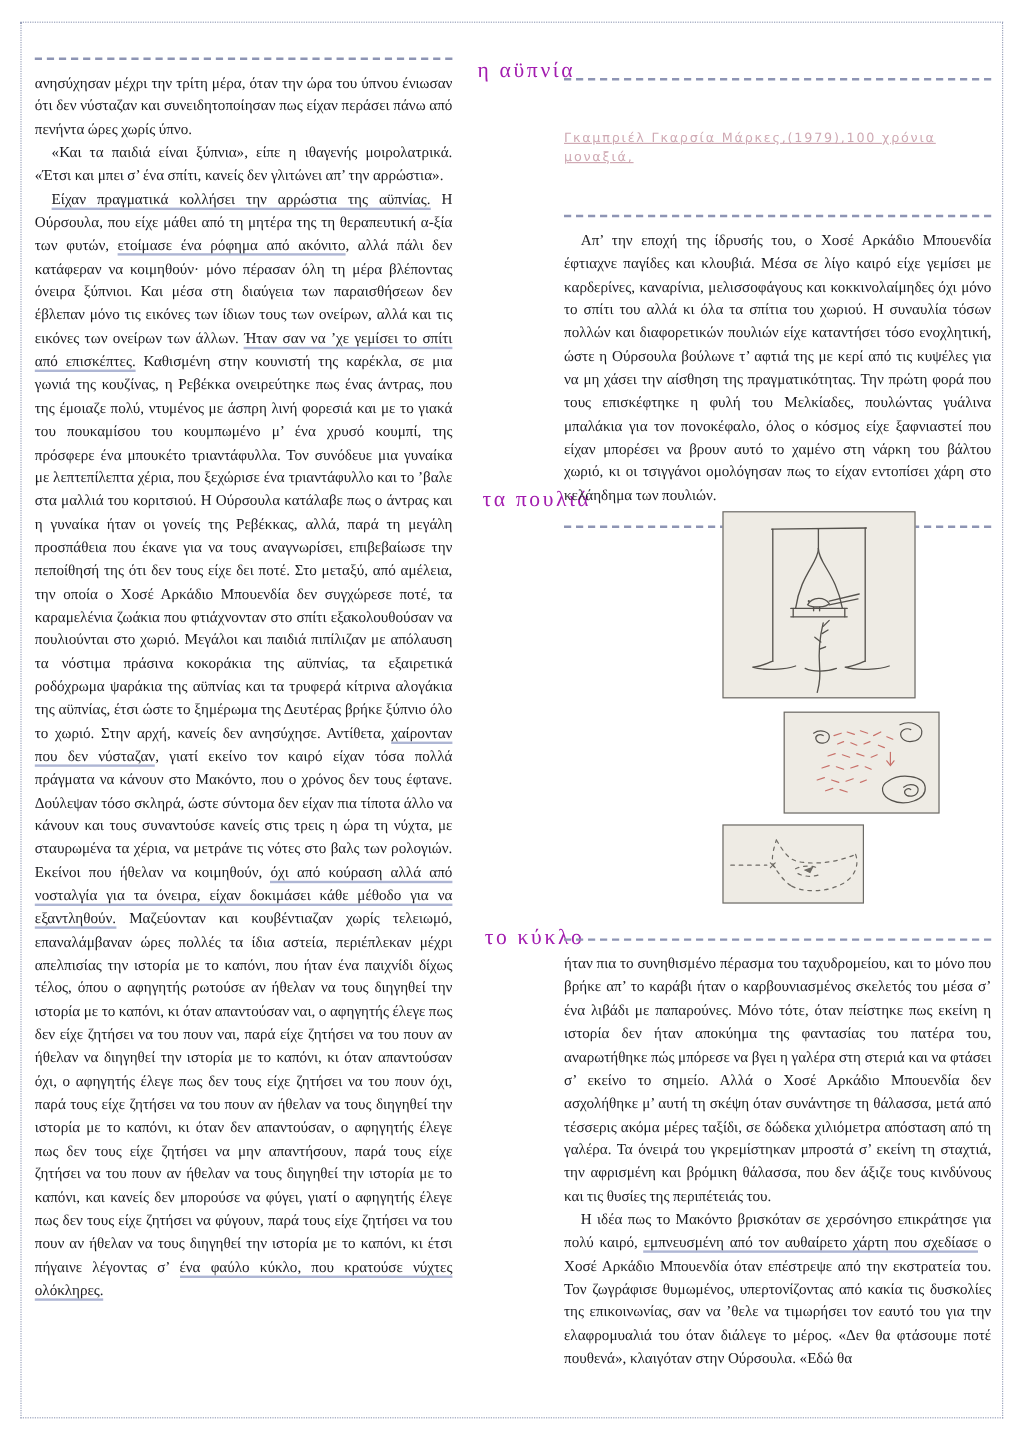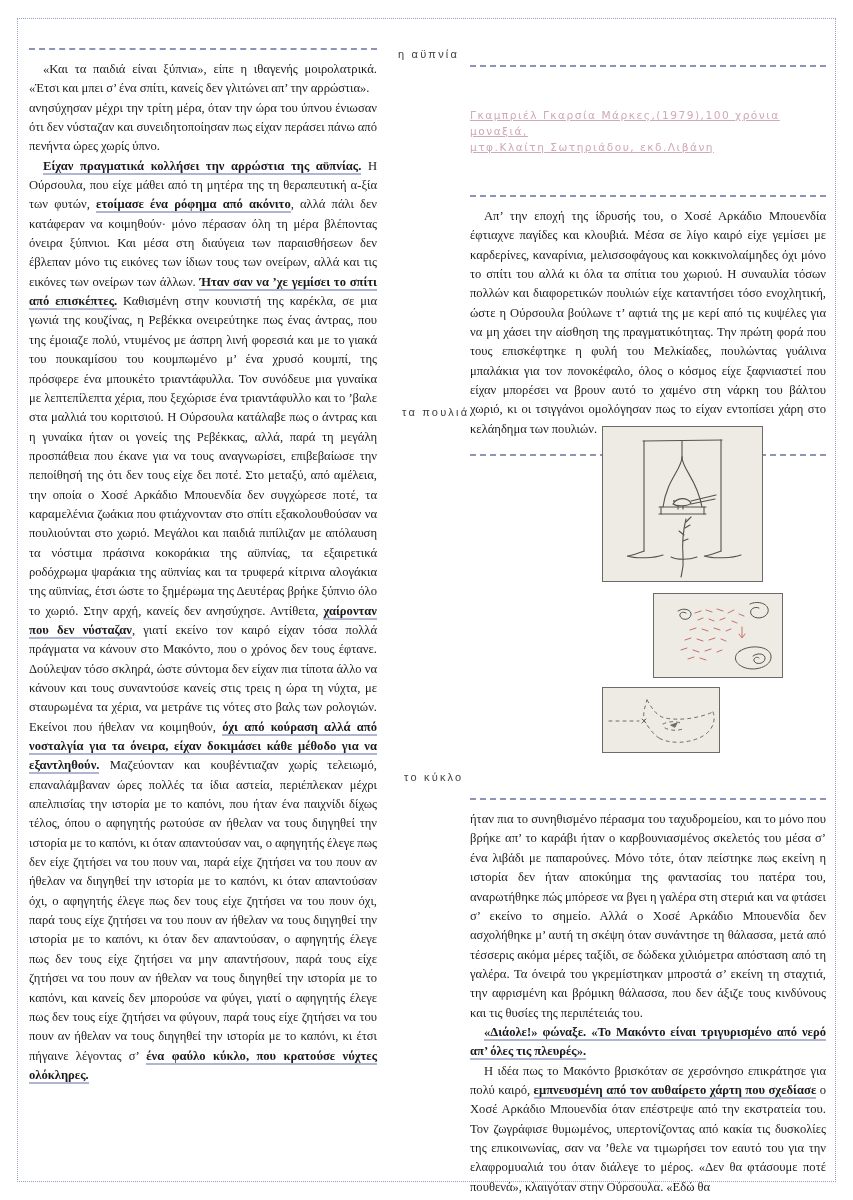--- a/index.html
+++ b/index.html
@@ -66,30 +66,29 @@
     text-indent: 14px;
     hyphens: manual;
     word-spacing: -0.2px;
   }
   p.body.noindent { text-indent: 0; }
 
   
   .hl {
     border-bottom: 2.5px solid #aeb6d4;
     padding-bottom: 0px;
-    font-weight: bold;
   }
 
   
   .note {
     position: absolute;
-    font-family: Liberation Sans, sans-serif;
-    font-size: 11px;
+    font-family: Liberation Serif, serif;
+    font-size: 18px;
     letter-spacing: 2.2px;
-    color: #404040;
+    color: #a21caf;
     white-space: nowrap;
   }
   .note-1 { left: 398px; top: 48px; }
   .note-2 { left: 402px; top: 406px; }
   .note-3 { left: 404px; top: 771px; }
 
   
   .citation {
     font-family: "DejaVu Sans", sans-serif;
     font-size: 10.6px;
@@ -118,55 +117,53 @@
 </head>
 <body>
 
 <div id="page">
 
   <div class="frame"></div>
 
   <div class="col col-left">
     <div class="rule"></div>
     <div class="spacer-sm"></div>
+    <p class="body noindent">ανησύχησαν μέχρι την τρίτη μέρα, όταν την ώρα του ύπνου ένιωσαν ότι δεν νύσταζαν και συνειδητοποίησαν πως είχαν περάσει πάνω από πενήντα ώρες χωρίς ύπνο.</p>
     <p class="body">«Και τα παιδιά είναι ξύπνια», είπε η ιθαγενής μοιρολατρικά. «Έτσι και μπει σ’ ένα σπίτι, κανείς δεν γλιτώνει απ’ την αρρώστια».</p>
-    <p class="body noindent">ανησύχησαν μέχρι την τρίτη μέρα, όταν την ώρα του ύπνου ένιωσαν ότι δεν νύσταζαν και συνειδητοποίησαν πως είχαν περάσει πάνω από πενήντα ώρες χωρίς ύπνο.</p>
     <p class="body"><span class="hl">Είχαν πραγματικά κολλήσει την αρρώστια της αϋπνίας.</span> Η Ούρσουλα, που είχε μάθει από τη μητέρα της τη θεραπευτική α-ξία των φυτών, <span class="hl">ετοίμασε ένα ρόφημα από ακόνιτο</span>, αλλά πάλι δεν κατάφεραν να κοιμηθούν· μόνο πέρασαν όλη τη μέρα βλέποντας όνειρα ξύπνιοι. Και μέσα στη διαύγεια των παραισθήσεων δεν έβλεπαν μόνο τις εικόνες των ίδιων τους των ονείρων, αλλά και τις εικόνες των ονείρων των άλλων. <span class="hl">Ήταν σαν να ’χε γεμίσει το σπίτι από επισκέπτες.</span> Καθισμένη στην κουνιστή της καρέκλα, σε μια γωνιά της κουζίνας, η Ρεβέκκα ονειρεύτηκε πως ένας άντρας, που της έμοιαζε πολύ, ντυμένος με άσπρη λινή φορεσιά και με το γιακά του πουκαμίσου του κουμπωμένο μ’ ένα χρυσό κουμπί, της πρόσφερε ένα μπουκέτο τριαντάφυλλα. Τον συνόδευε μια γυναίκα με λεπτεπίλεπτα χέρια, που ξεχώρισε ένα τριαντάφυλλο και το ’βαλε στα μαλλιά του κοριτσιού. Η Ούρσουλα κατάλαβε πως ο άντρας και η γυναίκα ήταν οι γονείς της Ρεβέκκας, αλλά, παρά τη μεγάλη προσπάθεια που έκανε για να τους αναγνωρίσει, επιβεβαίωσε την πεποίθησή της ότι δεν τους είχε δει ποτέ. Στο μεταξύ, από αμέλεια, την οποία ο Χοσέ Αρκάδιο Μπουενδία δεν συγχώρεσε ποτέ, τα καραμελένια ζωάκια που φτιάχνονταν στο σπίτι εξακολουθούσαν να πουλιούνται στο χωριό. Μεγάλοι και παιδιά πιπίλιζαν με απόλαυση τα νόστιμα πράσινα κοκοράκια της αϋπνίας, τα εξαιρετικά ροδόχρωμα ψαράκια της αϋπνίας και τα τρυφερά κίτρινα αλογάκια της αϋπνίας, έτσι ώστε το ξημέρωμα της Δευτέρας βρήκε ξύπνιο όλο το χωριό. Στην αρχή, κανείς δεν ανησύχησε. Αντίθετα, <span class="hl">χαίρονταν που δεν νύσταζαν</span>, γιατί εκείνο τον καιρό είχαν τόσα πολλά πράγματα να κάνουν στο Μακόντο, που ο χρόνος δεν τους έφτανε. Δούλεψαν τόσο σκληρά, ώστε σύντομα δεν είχαν πια τίποτα άλλο να κάνουν και τους συναντούσε κανείς στις τρεις η ώρα τη νύχτα, με σταυρωμένα τα χέρια, να μετράνε τις νότες στο βαλς των ρολογιών. Εκείνοι που ήθελαν να κοιμηθούν, <span class="hl">όχι από κούραση αλλά από νοσταλγία για τα όνειρα, είχαν δοκιμάσει κάθε μέθοδο για να εξαντληθούν.</span> Μαζεύονταν και κουβέντιαζαν χωρίς τελειωμό, επαναλάμβαναν ώρες πολλές τα ίδια αστεία, περιέπλεκαν μέχρι απελπισίας την ιστορία με το καπόνι, που ήταν ένα παιχνίδι δίχως τέλος, όπου ο αφηγητής ρωτούσε αν ήθελαν να τους διηγηθεί την ιστορία με το καπόνι, κι όταν απαντούσαν ναι, ο αφηγητής έλεγε πως δεν είχε ζητήσει να του πουν ναι, παρά είχε ζητήσει να του πουν αν ήθελαν να διηγηθεί την ιστορία με το καπόνι, κι όταν απαντούσαν όχι, ο αφηγητής έλεγε πως δεν τους είχε ζητήσει να του πουν όχι, παρά τους είχε ζητήσει να του πουν αν ήθελαν να τους διηγηθεί την ιστορία με το καπόνι, κι όταν δεν απαντούσαν, ο αφηγητής έλεγε πως δεν τους είχε ζητήσει να μην απαντήσουν, παρά τους είχε ζητήσει να του πουν αν ήθελαν να τους διηγηθεί την ιστορία με το καπόνι, και κανείς δεν μπορούσε να φύγει, γιατί ο αφηγητής έλεγε πως δεν τους είχε ζητήσει να φύγουν, παρά τους είχε ζητήσει να του πουν αν ήθελαν να τους διηγηθεί την ιστορία με το καπόνι, κι έτσι πήγαινε λέγοντας σ’ <span class="hl">ένα φαύλο κύκλο, που κρατούσε νύχτες ολόκληρες.</span></p>
   </div>
 
   <div class="note note-1">η αϋπνία</div>
   <div class="note note-2">τα πουλιά</div>
   <div class="note note-3">το κύκλο</div>
 
   <div class="col col-right">
 
     <div class="rule" style="margin-top:17px;"></div>
 
     <div style="height:40px;"></div>
 
     <p class="citation">Γκαμπριέλ Γκαρσία Μάρκες,(1979),100 χρόνια μοναξιά,</p>
-    <p class="citation">μτφ.Κλαίτη Σωτηριάδου, εκδ.Λιβάνη</p>
 
     <div style="height:40px;"></div>
 
     <div class="rule"></div>
     <div class="spacer-sm"></div>
 
     <p class="body">Απ’ την εποχή της ίδρυσής του, ο Χοσέ Αρκάδιο Μπουενδία έφτιαχνε παγίδες και κλουβιά. Μέσα σε λίγο καιρό είχε γεμίσει με καρδερίνες, καναρίνια, μελισσοφάγους και κοκκινολαίμηδες όχι μόνο το σπίτι του αλλά κι όλα τα σπίτια του χωριού. Η συναυλία τόσων πολλών και διαφορετικών πουλιών είχε καταντήσει τόσο ενοχλητική, ώστε η Ούρσουλα βούλωνε τ’ αφτιά της με κερί από τις κυψέλες για να μη χάσει την αίσθηση της πραγματικότητας. Την πρώτη φορά που τους επισκέφτηκε η φυλή του Μελκίαδες, πουλώντας γυάλινα μπαλάκια για τον πονοκέφαλο, όλος ο κόσμος είχε ξαφνιαστεί που είχαν μπορέσει να βρουν αυτό το χαμένο στη νάρκη του βάλτου χωριό, κι οι τσιγγάνοι ομολόγησαν πως το είχαν εντοπίσει χάρη στο κελάηδημα των πουλιών.</p>
 
     <div style="height:15px;"></div>
     <div class="rule"></div>
 
     <div style="height:342px;"></div>
 
     <div class="rule"></div>
     <div class="spacer-sm"></div>
 
     <p class="body noindent">ήταν πια το συνηθισμένο πέρασμα του ταχυδρομείου, και το μόνο που βρήκε απ’ το καράβι ήταν ο καρβουνιασμένος σκελετός του μέσα σ’ ένα λιβάδι με παπαρούνες. Μόνο τότε, όταν πείστηκε πως εκείνη η ιστορία δεν ήταν αποκύημα της φαντασίας του πατέρα του, αναρωτήθηκε πώς μπόρεσε να βγει η γαλέρα στη στεριά και να φτάσει σ’ εκείνο το σημείο. Αλλά ο Χοσέ Αρκάδιο Μπουενδία δεν ασχολήθηκε μ’ αυτή τη σκέψη όταν συνάντησε τη θάλασσα, μετά από τέσσερις ακόμα μέρες ταξίδι, σε δώδεκα χιλιόμετρα απόσταση από τη γαλέρα. Τα όνειρά του γκρεμίστηκαν μπροστά σ’ εκείνη τη σταχτιά, την αφρισμένη και βρόμικη θάλασσα, που δεν άξιζε τους κινδύνους και τις θυσίες της περιπέτειάς του.</p>
-    <p class="body"><span class="hl">«Διάολε!» φώναξε. «Το Μακόντο είναι τριγυρισμένο από νερό απ’ όλες τις πλευρές».</span></p>
     <p class="body">Η ιδέα πως το Μακόντο βρισκόταν σε χερσόνησο επικράτησε για πολύ καιρό, <span class="hl">εμπνευσμένη από τον αυθαίρετο χάρτη που σχεδίασε</span> ο Χοσέ Αρκάδιο Μπουενδία όταν επέστρεψε από την εκστρατεία του. Τον ζωγράφισε θυμωμένος, υπερτονίζοντας από κακία τις δυσκολίες της επικοινωνίας, σαν να ’θελε να τιμωρήσει τον εαυτό του για την ελαφρομυαλιά του όταν διάλεγε το μέρος. «Δεν θα φτάσουμε ποτέ πουθενά», κλαιγόταν στην Ούρσουλα. «Εδώ θα</p>
 
     <div class="spacer-sm"></div>
 
   </div>
 
   <div class="sketch" id="sketch-cage">
     <svg viewBox="0 0 159 154" preserveAspectRatio="none" aria-hidden="true">
       <g fill="none" stroke="#55524d" stroke-width="1.1" stroke-linecap="round">
 

